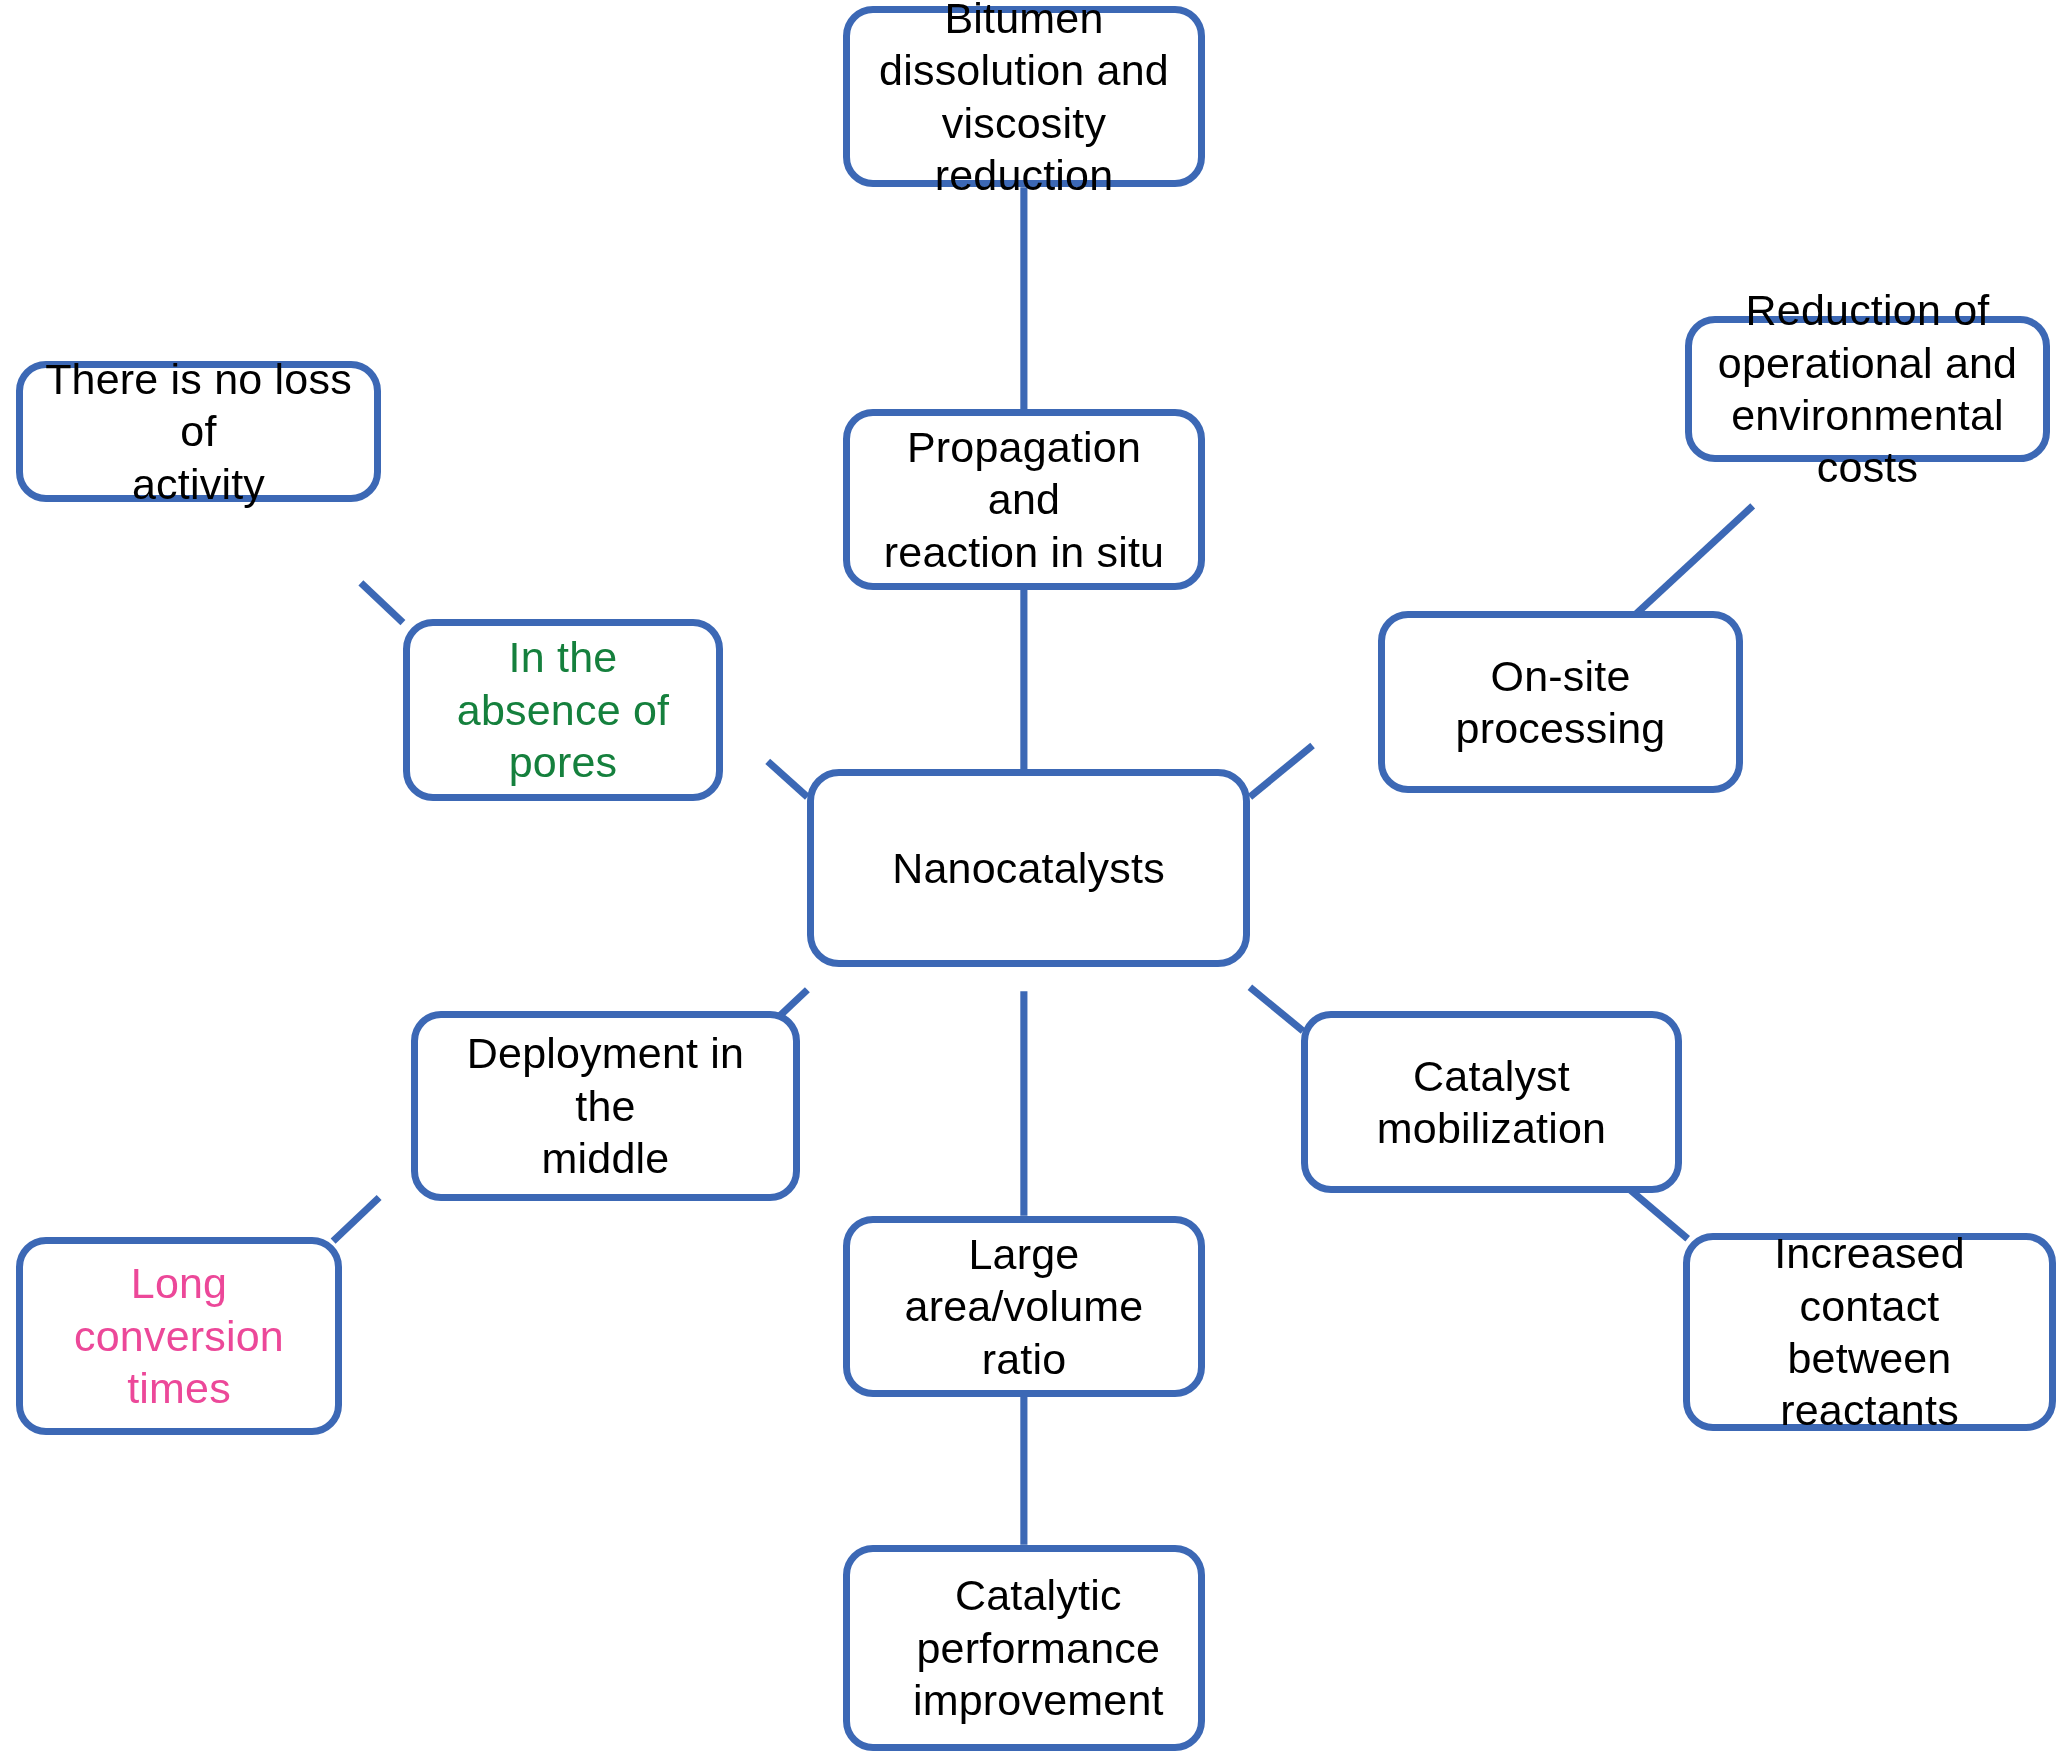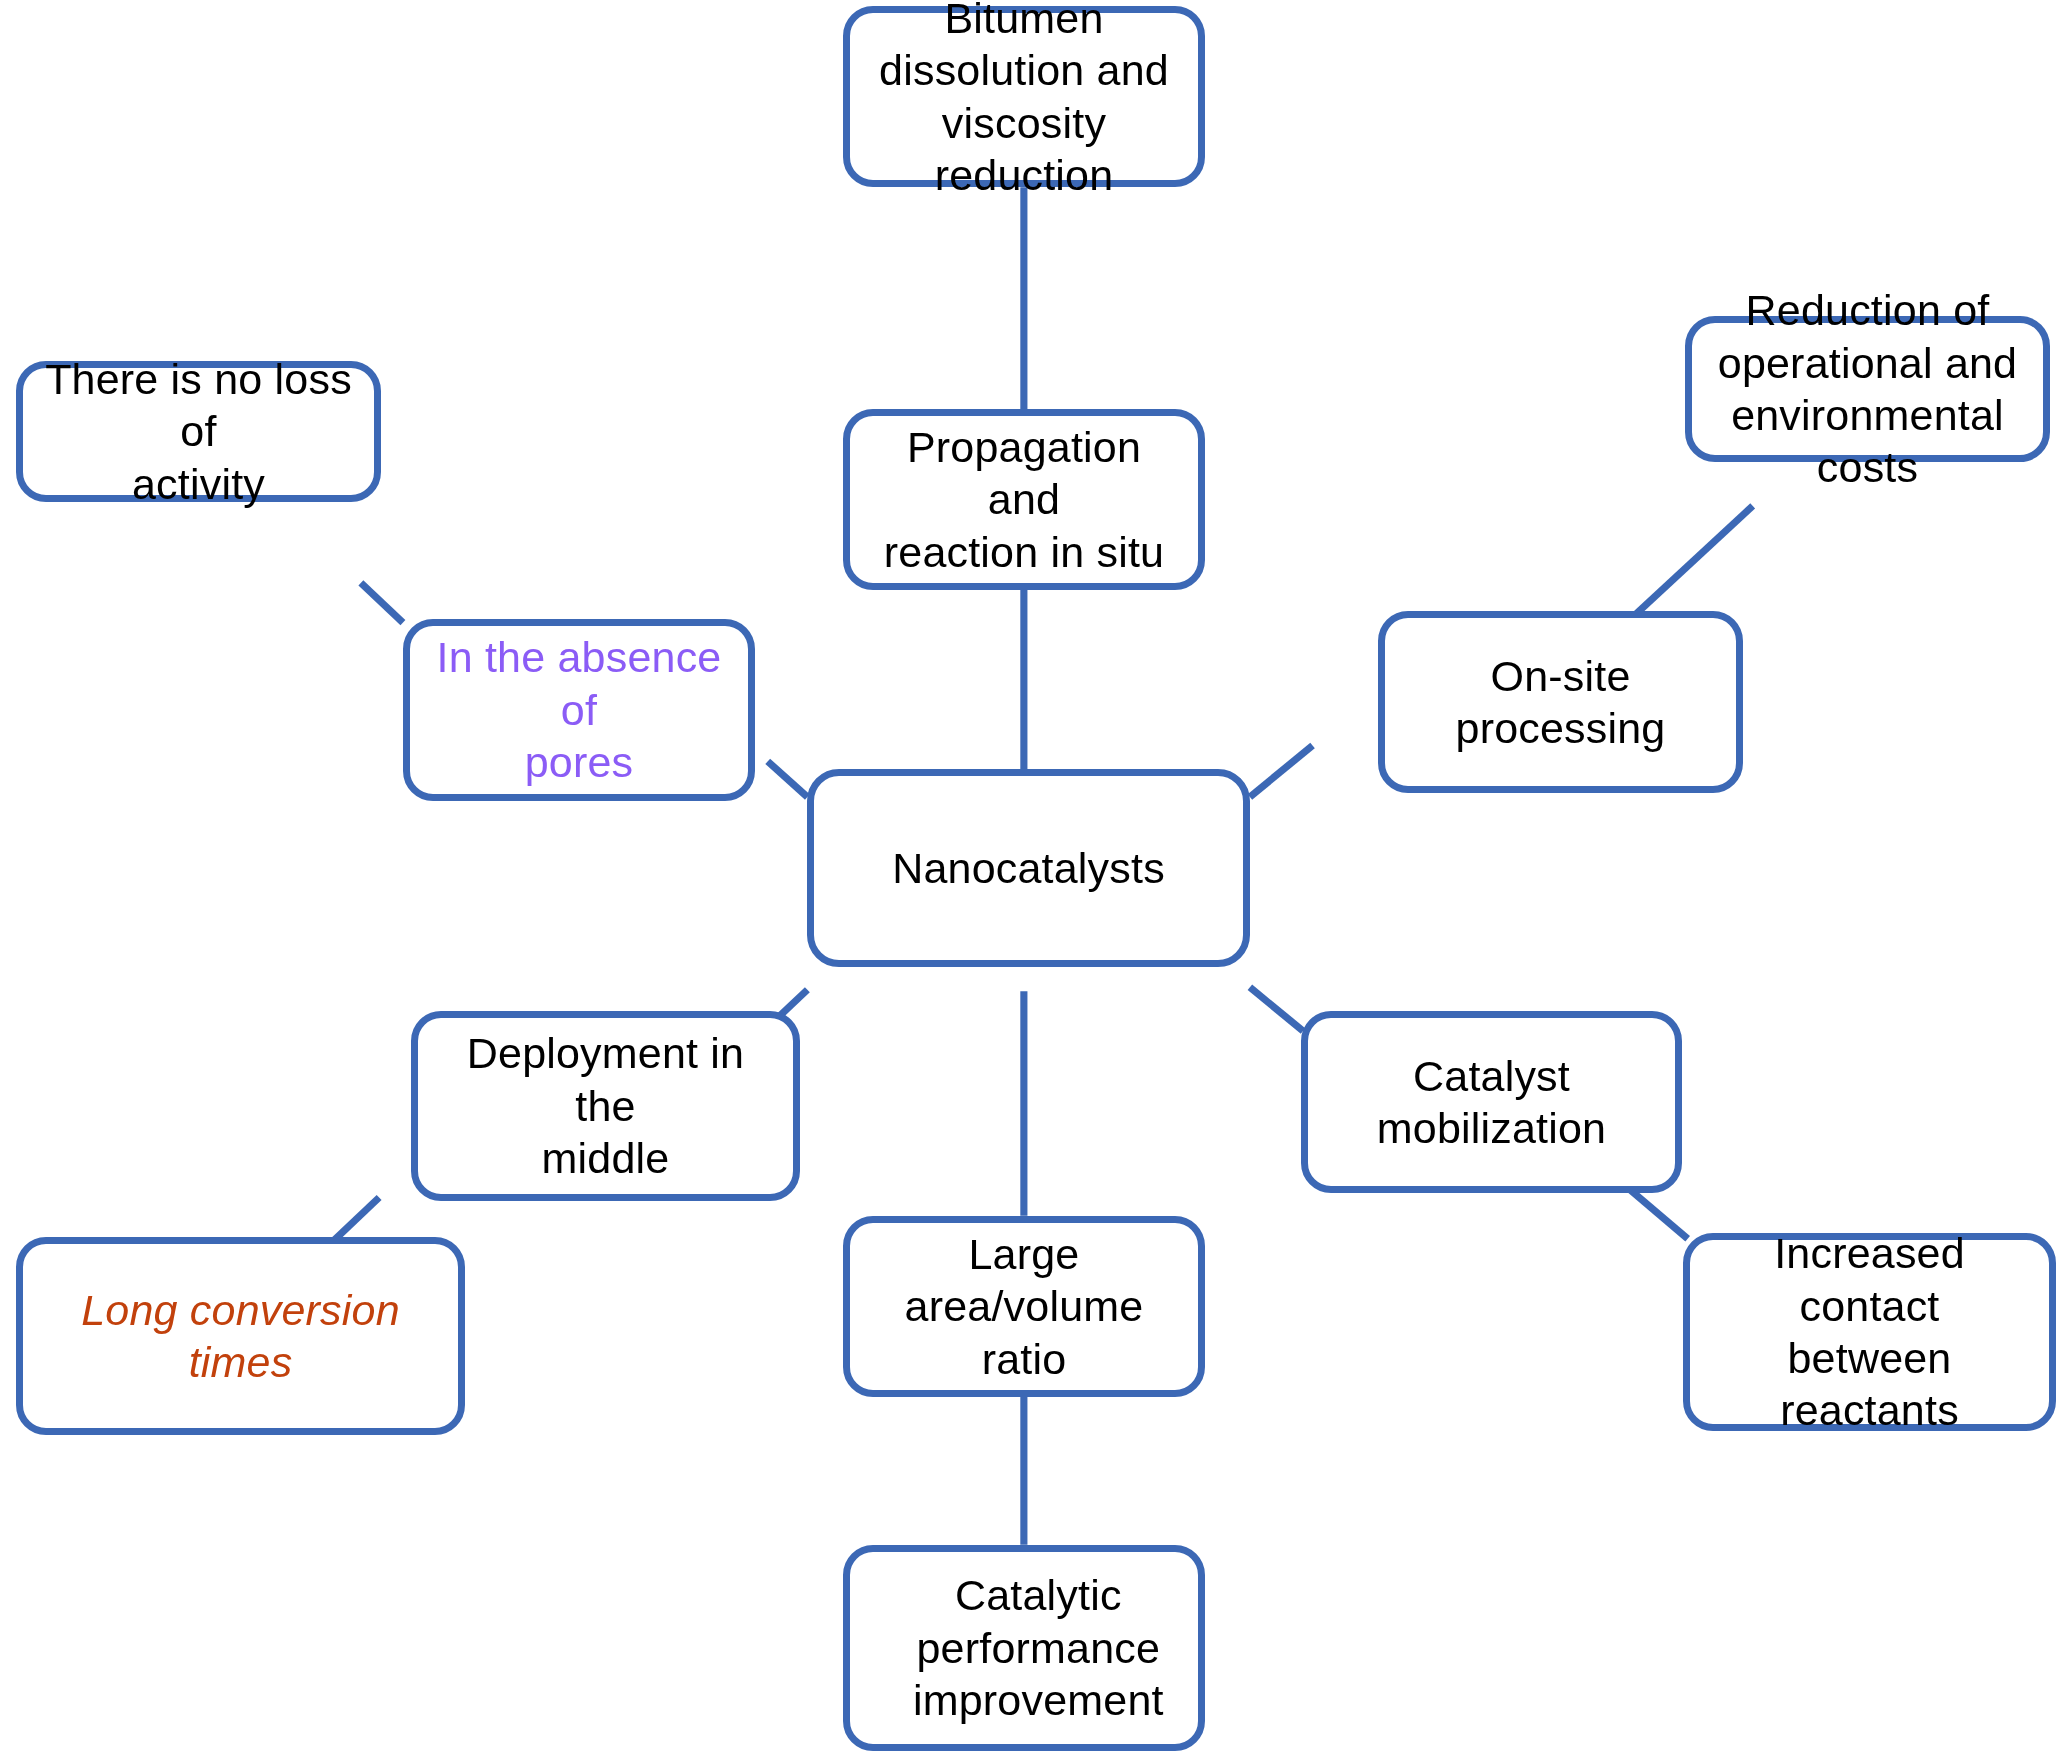--- a/index.html
+++ b/index.html
@@ -79,33 +79,33 @@
     </g>
   </svg>
 
   <div class="node" style="left: 843px; top: 6.3px; width: 362px; height: 181px; border-color: rgb(60, 104, 181); color: rgb(0, 0, 0);">Bitumen
 dissolution and
 viscosity reduction</div>
   <div class="node" style="left: 843px; top: 409px; width: 362px; height: 181px; border-color: rgb(60, 104, 181); color: rgb(0, 0, 0);">Propagation and
 reaction in situ</div>
   <div class="node" style="left: 16px; top: 361px; width: 365px; height: 141px; border-color: rgb(60, 104, 181); color: rgb(0, 0, 0);">There is no loss of
 activity</div>
-  <div class="node" style="left: 403px; top: 619px; width: 352px; height: 182px; border-color: rgb(60, 104, 181); color: #8b5cf6;">In the absence of
+  <div class="node" style="left: 403px; top: 619px; width: 320px; height: 182px; border-color: rgb(60, 104, 181); color: #15803d;">In the absence of
 pores</div>
   <div class="node" style="left: 1685px; top: 316px; width: 365px; height: 146px; border-color: rgb(60, 104, 181); color: rgb(0, 0, 0);">Reduction of
 operational and
 environmental
 costs</div>
   <div class="node" style="left: 1378px; top: 611px; width: 365px; height: 182px; border-color: rgb(60, 104, 181); color: rgb(0, 0, 0);">On-site processing</div>
   <div class="node central" style="left: 807px; top: 769px; width: 443px; height: 198px; border-color: rgb(60, 104, 181); color: rgb(0, 0, 0);">Nanocatalysts</div>
   <div class="node" style="left: 379px; top: 1011px; width: 389px; height: 190px; border-color: rgb(60, 104, 181); color: rgb(0, 0, 0); margin-left: 32px;">Deployment in the
 middle</div>
   <div class="node" style="left: 1301px; top: 1011px; width: 381px; height: 182px; border-color: rgb(60, 104, 181); color: rgb(0, 0, 0);">Catalyst
 mobilization</div>
-  <div class="node" style="left: 16px; top: 1237px; width: 449px; height: 198px; border-color: rgb(60, 104, 181); color: #c2410c; font-style: italic;">Long conversion
+  <div class="node" style="left: 16px; top: 1237px; width: 326px; height: 198px; border-color: rgb(60, 104, 181); color: #ec4899;">Long conversion
 times</div>
   <div class="node" style="left: 843px; top: 1216px; width: 362px; height: 181px; border-color: rgb(60, 104, 181); color: rgb(0, 0, 0);">Large area/volume
 ratio</div>
   <div class="node" style="left: 1683px; top: 1233px; width: 373px; height: 198px; border-color: rgb(60, 104, 181); color: rgb(0, 0, 0);">Increased contact
 between reactants</div>
   <div class="node" style="left: 843px; top: 1545px; width: 362px; height: 206px; border-color: rgb(60, 104, 181); color: rgb(0, 0, 0); padding-left: 46px;">Catalytic
 performance
 improvement</div>
 
 </div>

